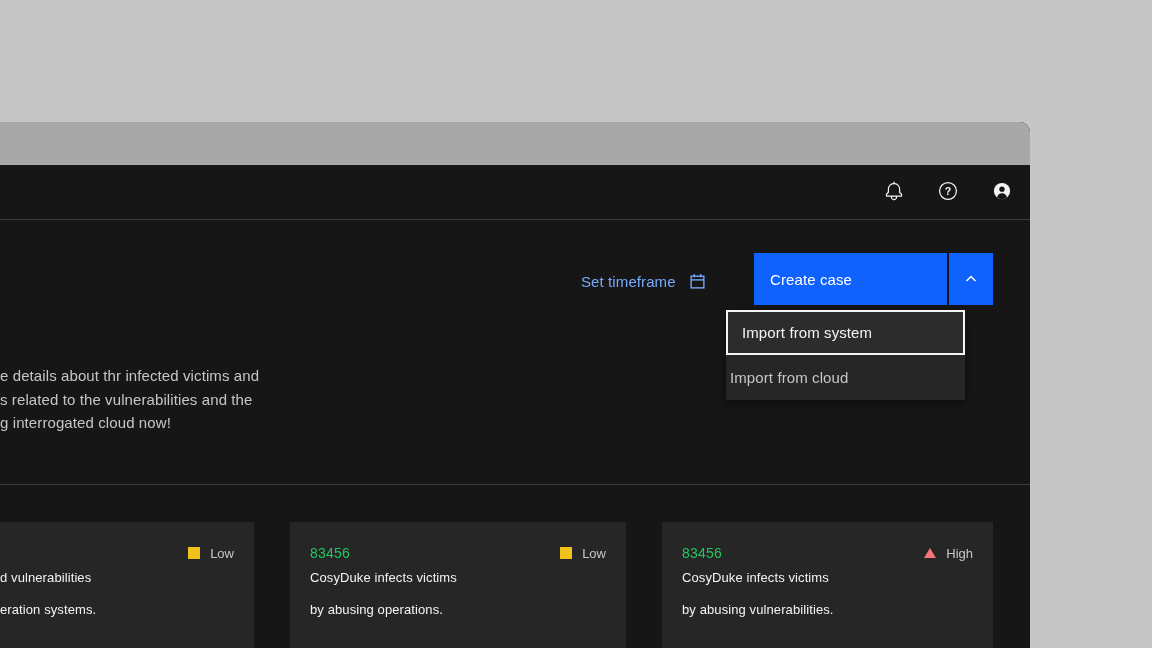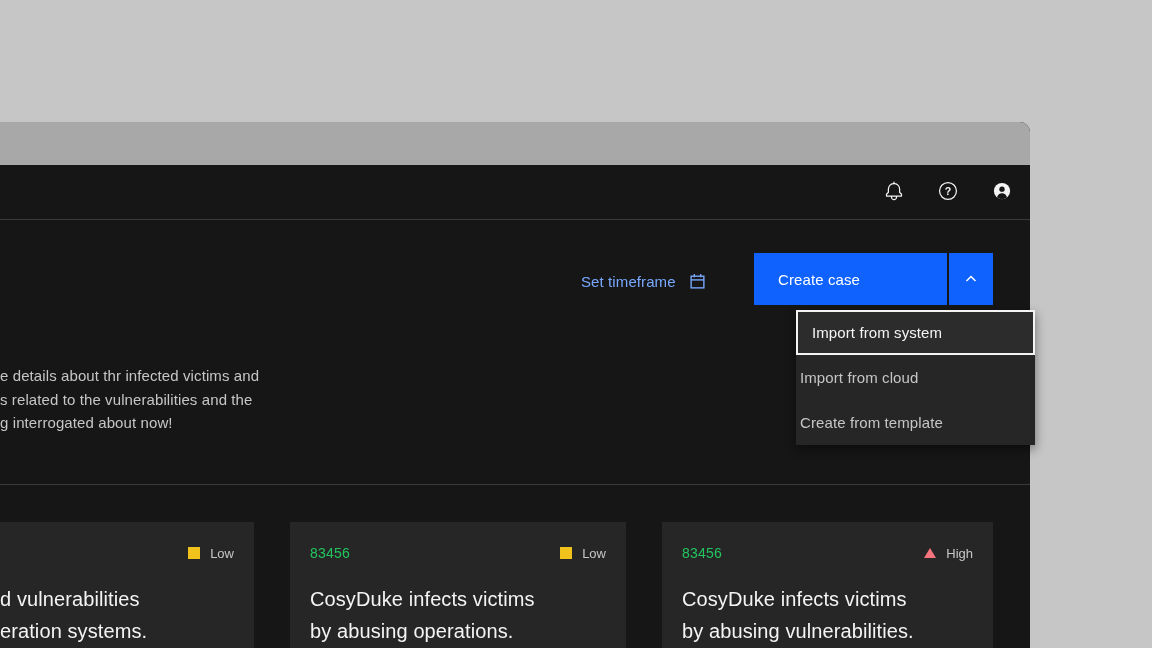--- a/index.html
+++ b/index.html
@@ -46,34 +46,34 @@
   }
   .split-button {
     position: absolute; left: 754px; top: 253px;
     width: 239px; height: 52px;
     display: flex;
   }
   .split-main {
     flex: 1;
     background: #0f62fe; color: #ffffff;
     font-family: inherit; font-size: 15px; letter-spacing: 0.1px;
-    text-align: left; padding-left: 24px;
+    text-align: left; padding-left: 16px;
     border: none; cursor: pointer;
   }
   .split-toggle {
     width: 46px;
     background: #0f62fe; border: none;
     border-left: 2px solid #161616;
     display: flex; align-items: center; justify-content: center;
     cursor: pointer;
   }
 
   
   .menu {
-    position: absolute; left: 796px; top: 310px;
+    position: absolute; left: 726px; top: 310px;
     width: 239px;
     background: #262626;
     box-shadow: 0 4px 10px rgba(0,0,0,0.45);
   }
   .menu-item {
     height: 45px;
     display: flex; align-items: center;
     padding: 0 4px;
     color: #c6c6c6; font-size: 15px; letter-spacing: 0.1px;
     cursor: pointer;
@@ -120,22 +120,21 @@
     font-size: 13px; color: #c6c6c6;
   }
   .sev-square { width: 12px; height: 12px; background: #f1c21b; }
   .sev-triangle {
     width: 0; height: 0;
     border-left: 6px solid transparent;
     border-right: 6px solid transparent;
     border-bottom: 10px solid #f4747e;
   }
   .card-title {
-    margin-top: 21px;
-    font-size: 20px; line-height: 32px; font-weight: 400;
+    font-size: 13px; line-height: 32px; font-weight: 400;
     color: #f4f4f4; letter-spacing: 0.1px;
   }
   .card-1 .card-title { margin-left: 62px; }
 </style>
 </head>
 <body>
 
 <div class="stage">
 
   <div class="window">
@@ -194,27 +193,26 @@
         <svg width="16" height="16" viewBox="0 0 16 16" aria-hidden="true" style="display:block">
           <polyline points="3.5,10 8,5.5 12.5,10" fill="none" stroke="#ffffff" stroke-width="1.5"></polyline>
         </svg>
       </span>
     </button>
   </div>
 
   <div class="menu">
     <div class="menu-item focused">Import from system</div>
     <div class="menu-item">Import from cloud</div>
-    <div class="menu-item">Create from template</div>
   </div>
 
   <div class="intro">
     <div>e details about thr infected victims and</div>
     <div>s related to the vulnerabilities and the</div>
-    <div>g interrogated about now!</div>
+    <div>g interrogated cloud now!</div>
   </div>
 
   <div class="divider"></div>
 
   <article class="case-card card-1">
     <div class="card-top">
       <span class="severity">
         <span class="sev-square"></span>
         <span>Low</span>
       </span>

